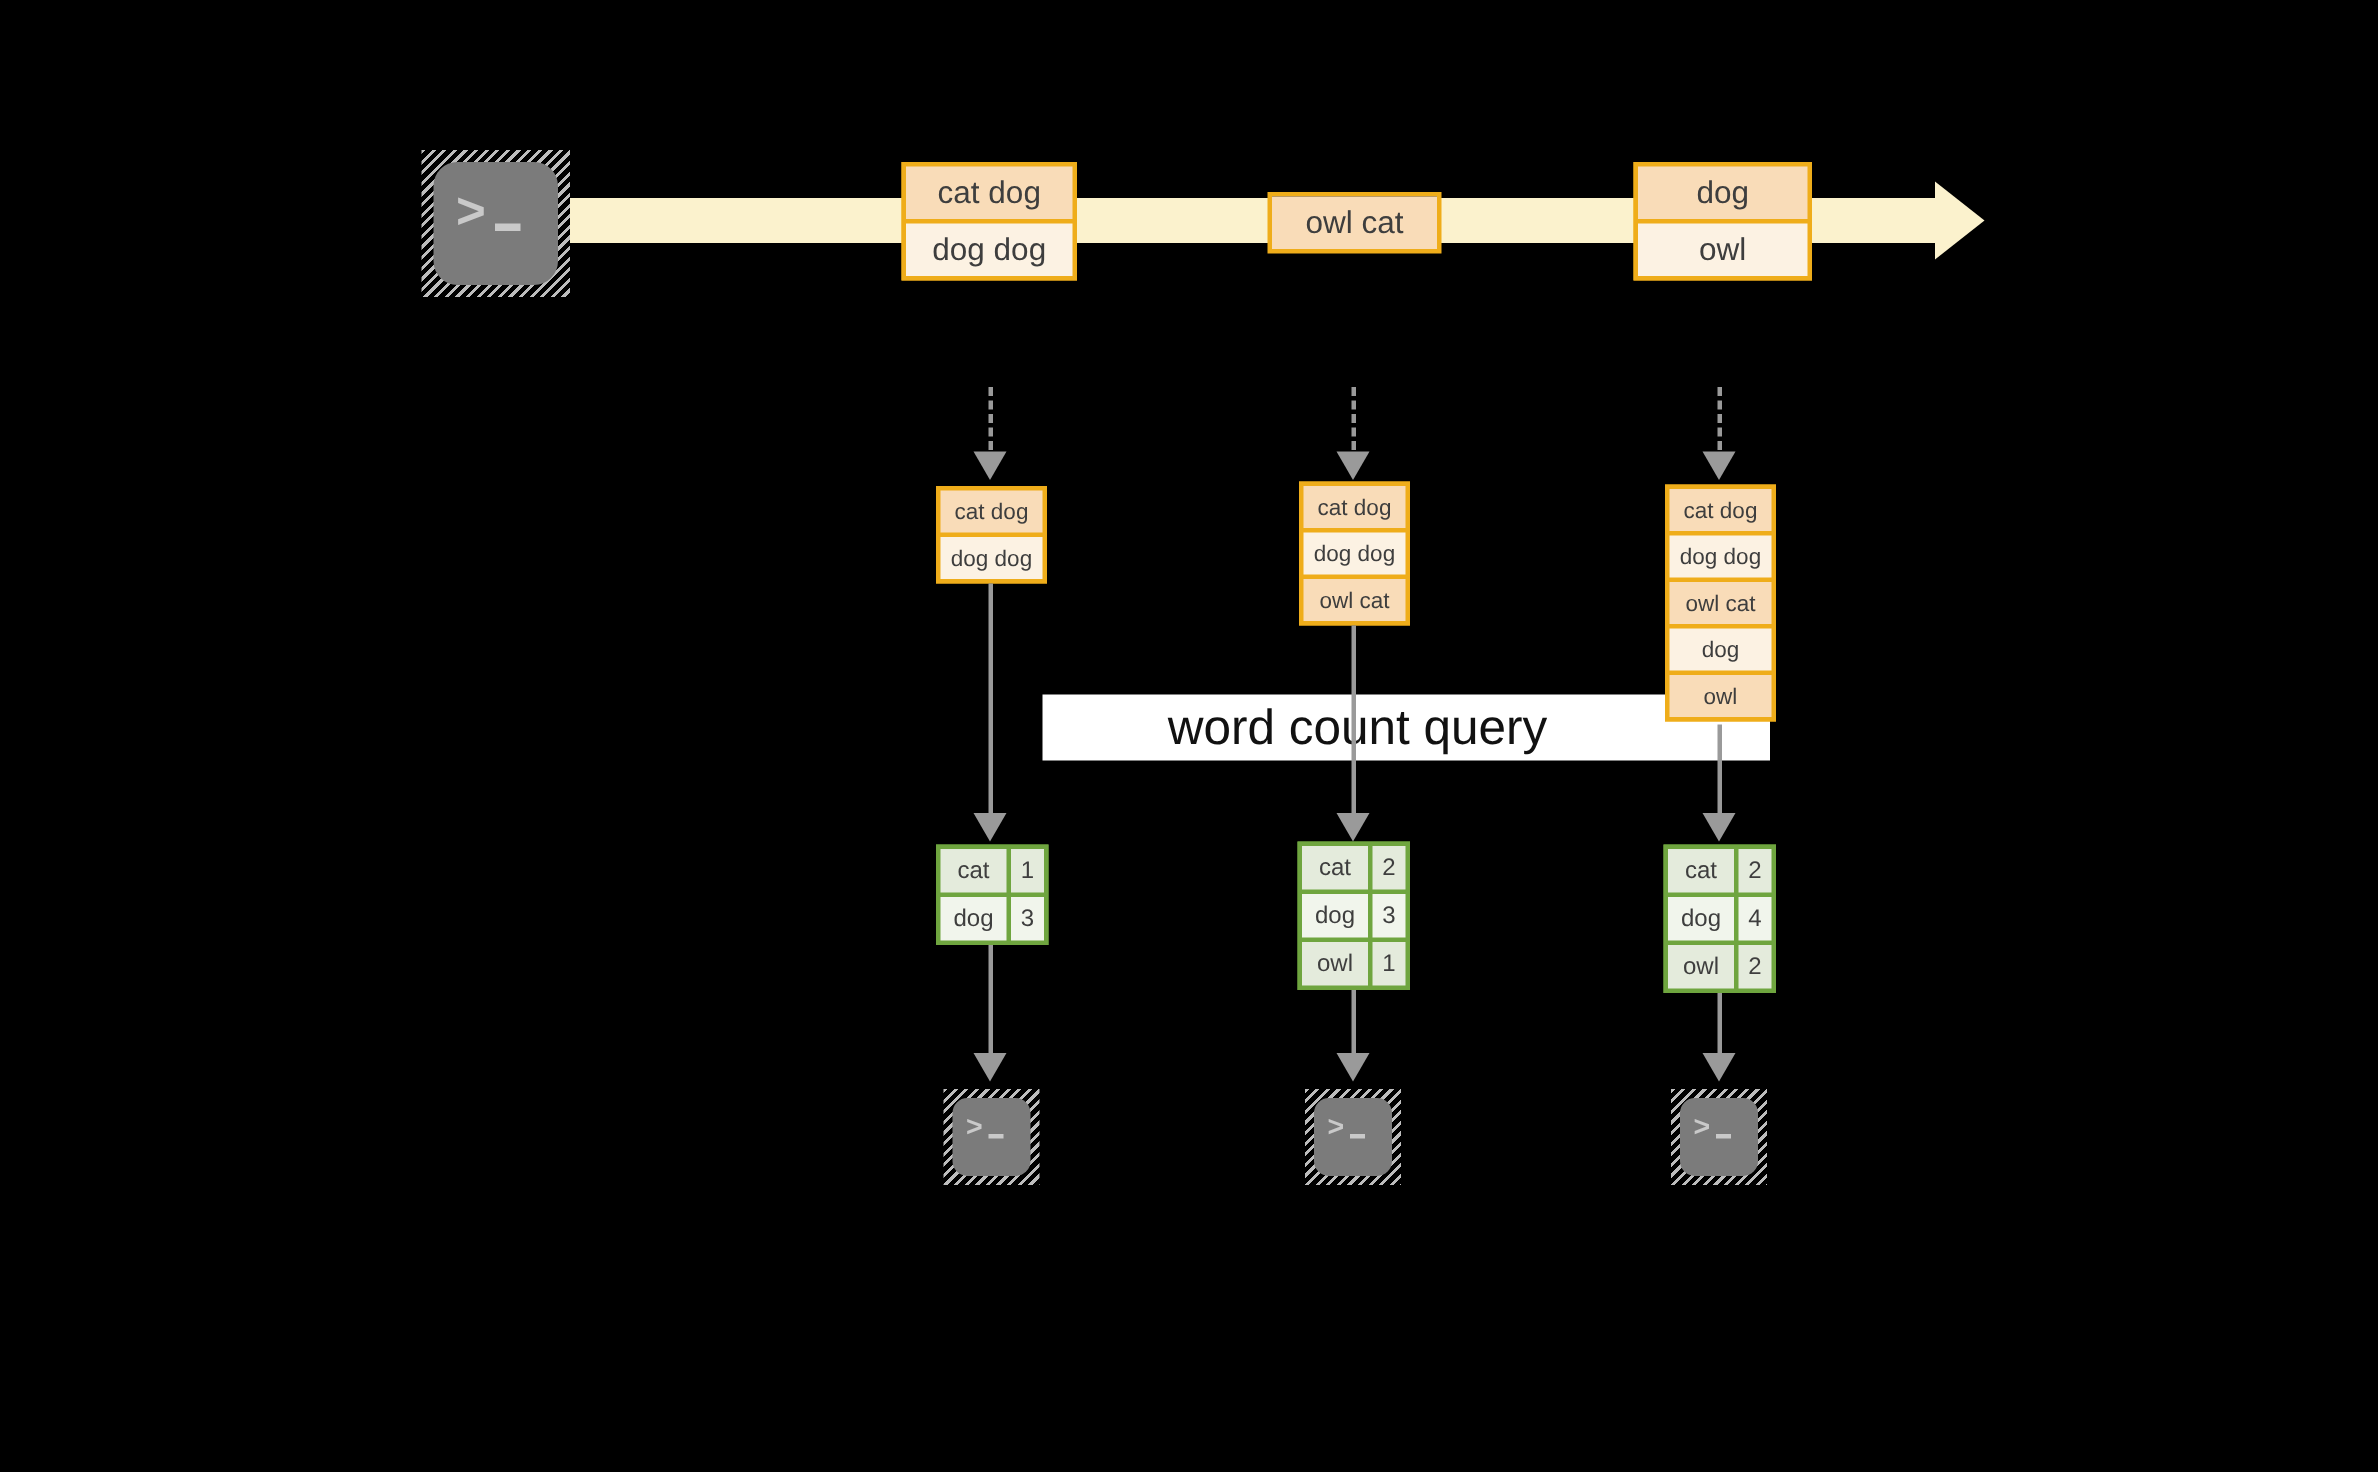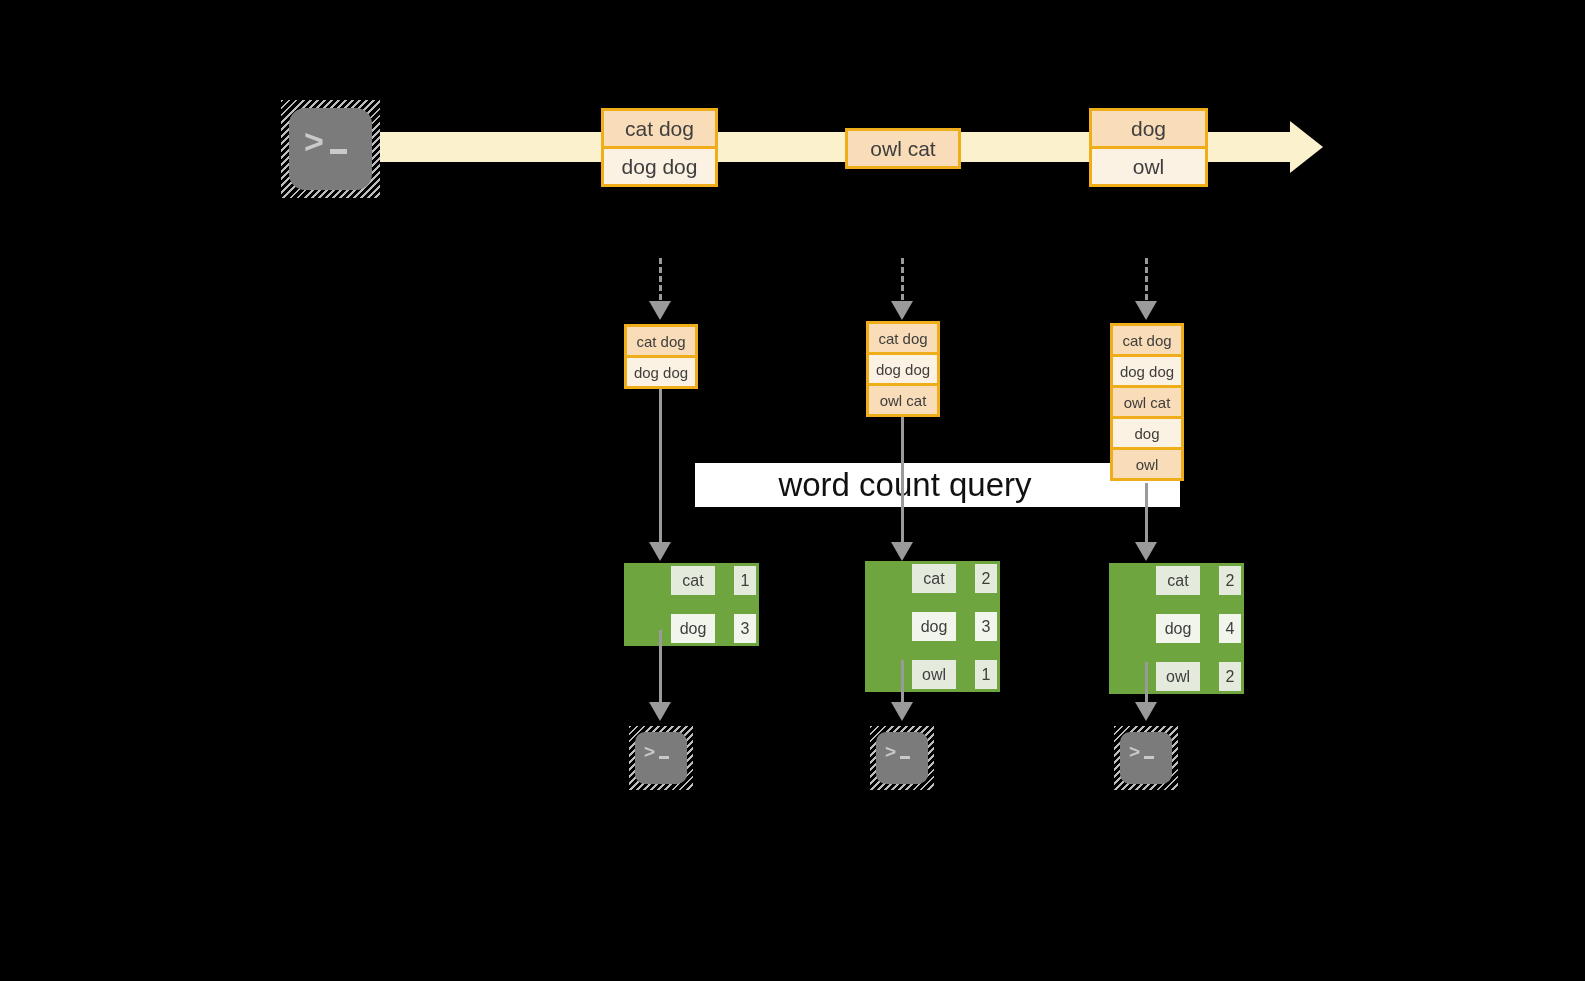--- a/index.html
+++ b/index.html
@@ -43,21 +43,21 @@
   .cell.a{background:var(--cell-peach);} .cell.b{background:var(--cell-cream);}
   #msg-0{left:601px;top:108px;width:111px;}
   #msg-1{left:845px;top:128px;width:110px;}
   #msg-2{left:1089px;top:108px;width:113px;}
   .stack{width:68px;}
   .stack .cell{height:28px;font-size:15px;}
   #stack-0{left:624px;top:324px;} #stack-1{left:866px;top:321px;} #stack-2{left:1110px;top:323px;}
 
   
   .ctable{position:absolute;border:3px solid var(--table-border);background:var(--table-border);
-          display:grid;grid-template-columns:44px 22px;gap:19px;z-index:2;padding-left:44px;}
+          display:grid;grid-template-columns:44px 22px;gap:3px;z-index:2;}
   .ctable .cell{height:29px;font-size:16px;}
   .cell.ga{background:var(--cell-green-dark);} .cell.gb{background:var(--cell-green-light);}
   #table-0{left:624px;top:563px;} #table-1{left:865px;top:561px;} #table-2{left:1109px;top:563px;}
 
   
   .dash{position:absolute;width:0;height:42px;top:258px;border-left:3px dashed var(--arrow-gray);z-index:3;}
   .vline{position:absolute;width:3px;background:var(--arrow-gray);z-index:3;}
   .ahead{position:absolute;width:0;height:0;z-index:3;
          border-left:11px solid transparent;border-right:11px solid transparent;
          border-top:19px solid var(--arrow-gray);}

